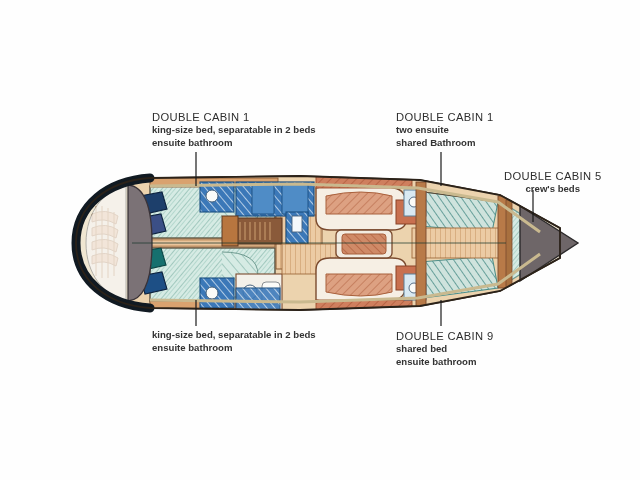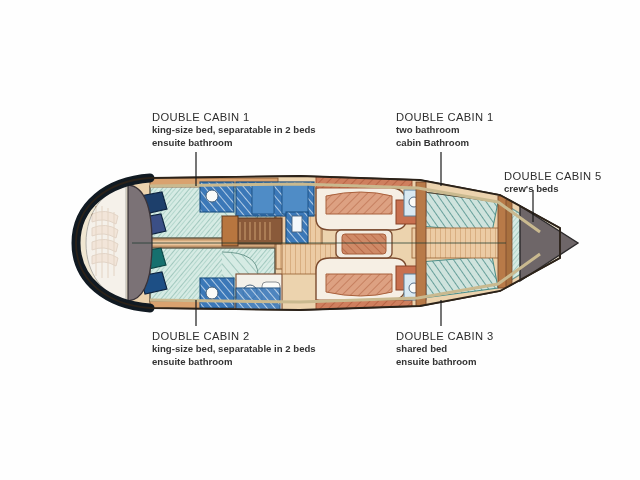--- a/index.html
+++ b/index.html
@@ -23,21 +23,21 @@
     line-height:14px;
     font-weight:400;
   }
   .ann .sub{
     font-size:9.6px;
     color:#333333;
     white-space:nowrap;
     line-height:12.6px;
     font-weight:700;
   }
-  .ann.right .title,.ann.right .sub{text-align:left;}
+  .ann.right .title,.ann.right .sub{text-align:center;}
 </style>
 </head>
 <body>
 
 <div id="stage">
 
   <svg class="layer" viewBox="0 0 640 480">
     <defs>
 
       <clipPath id="hullClip">
@@ -246,34 +246,33 @@
   </svg>
 
   <div class="ann" style="left:152px;top:110px;">
     <div class="title">DOUBLE CABIN 1</div>
     <div class="sub">king-size bed, separatable in 2 beds</div>
     <div class="sub">ensuite bathroom</div>
   </div>
 
   <div class="ann" style="left:396px;top:110px;">
     <div class="title">DOUBLE CABIN 1</div>
-    <div class="sub">two bathroom</div>
-    <div class="sub">cabin Bathroom</div>
+    <div class="sub">two ensuite</div>
+    <div class="sub">shared Bathroom</div>
   </div>
 
   <div class="ann right" style="left:504px;top:169px;">
     <div class="title">DOUBLE CABIN 5</div>
     <div class="sub">crew's beds</div>
   </div>
 
   <div class="ann" style="left:152px;top:329px;">
-    <div class="title">DOUBLE CABIN 2</div>
     <div class="sub">king-size bed, separatable in 2 beds</div>
     <div class="sub">ensuite bathroom</div>
   </div>
 
   <div class="ann" style="left:396px;top:329px;">
-    <div class="title">DOUBLE CABIN 3</div>
+    <div class="title">DOUBLE CABIN 9</div>
     <div class="sub">shared bed</div>
     <div class="sub">ensuite bathroom</div>
   </div>
 
 </div>
 
 </body></html>

